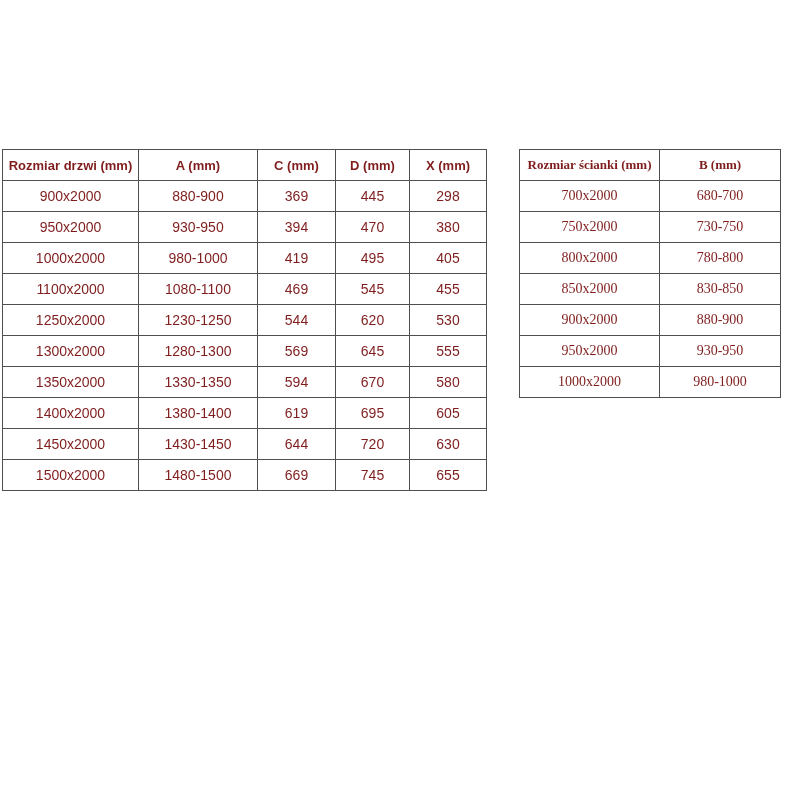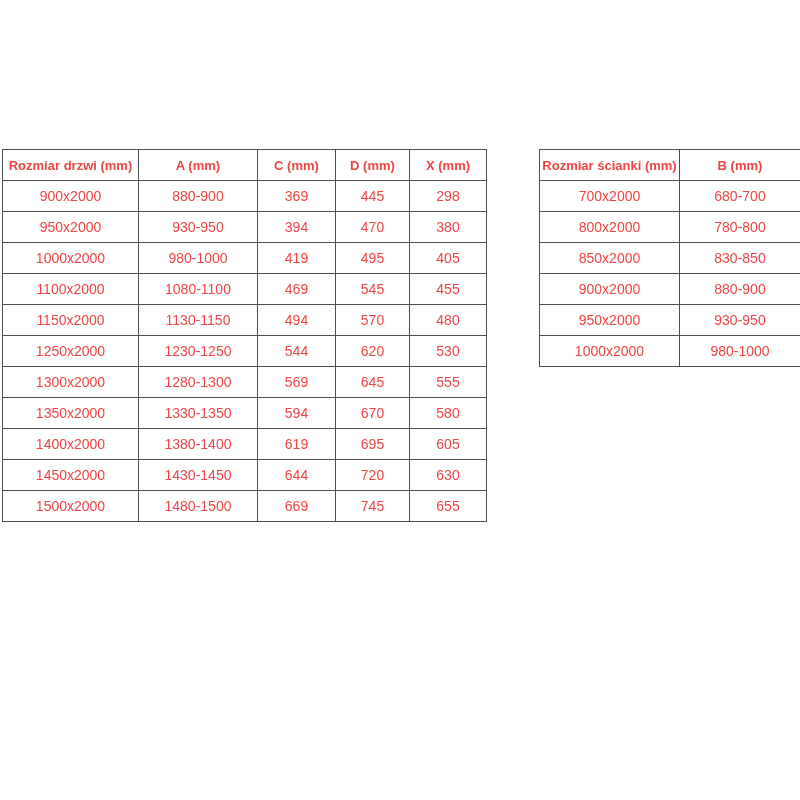--- a/index.html
+++ b/index.html
@@ -12,21 +12,21 @@
     position: relative;
     width: 800px;
     height: 800px;
     background: #ffffff;
     overflow: hidden;
   }
   table.spec {
     position: absolute;
     border-collapse: collapse;
     table-layout: fixed;
-    color: #ef4444;
+    color: #7f1d1d;
   }
   table.spec th,
   table.spec td {
     border: 1px solid #4f4f4f;
     text-align: center;
     vertical-align: middle;
     height: 30px;
     padding: 0 2px;
     overflow: hidden;
     white-space: nowrap;
@@ -38,23 +38,24 @@
   table.spec td {
     font-size: 14px;
     font-weight: normal;
   }
   #door-table {
     left: 2px;
     top: 149px;
     width: 484px;
   }
   #wall-table {
-    left: 539px;
+    left: 519px;
     top: 149px;
     width: 261px;
+    font-family: Liberation Serif, serif;
   }
 </style>
 </head>
 <body>
 
 <div class="canvas">
 
   <table class="spec" id="door-table">
     <colgroup>
       <col style="width:136px">
@@ -93,27 +94,20 @@
           <td>419</td>
           <td>495</td>
           <td>405</td>
         </tr>
         <tr>
           <td>1100x2000</td>
           <td>1080-1100</td>
           <td>469</td>
           <td>545</td>
           <td>455</td>
-        </tr>
-        <tr>
-          <td>1150x2000</td>
-          <td>1130-1150</td>
-          <td>494</td>
-          <td>570</td>
-          <td>480</td>
         </tr>
         <tr>
           <td>1250x2000</td>
           <td>1230-1250</td>
           <td>544</td>
           <td>620</td>
           <td>530</td>
         </tr>
         <tr>
           <td>1300x2000</td>
@@ -163,20 +157,24 @@
         <th>Rozmiar ścianki (mm)</th>
         <th>B (mm)</th>
       </tr>
     </thead>
     <tbody>
         <tr>
           <td>700x2000</td>
           <td>680-700</td>
         </tr>
         <tr>
+          <td>750x2000</td>
+          <td>730-750</td>
+        </tr>
+        <tr>
           <td>800x2000</td>
           <td>780-800</td>
         </tr>
         <tr>
           <td>850x2000</td>
           <td>830-850</td>
         </tr>
         <tr>
           <td>900x2000</td>
           <td>880-900</td>

